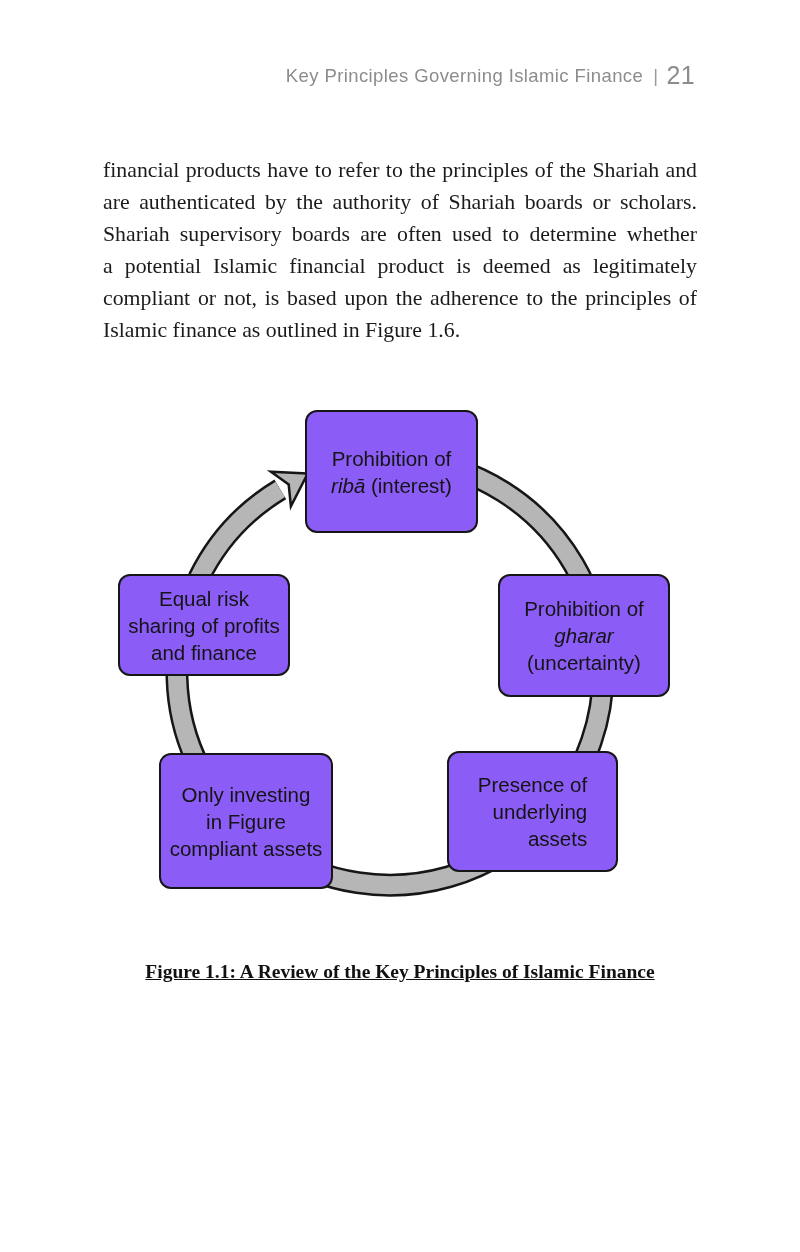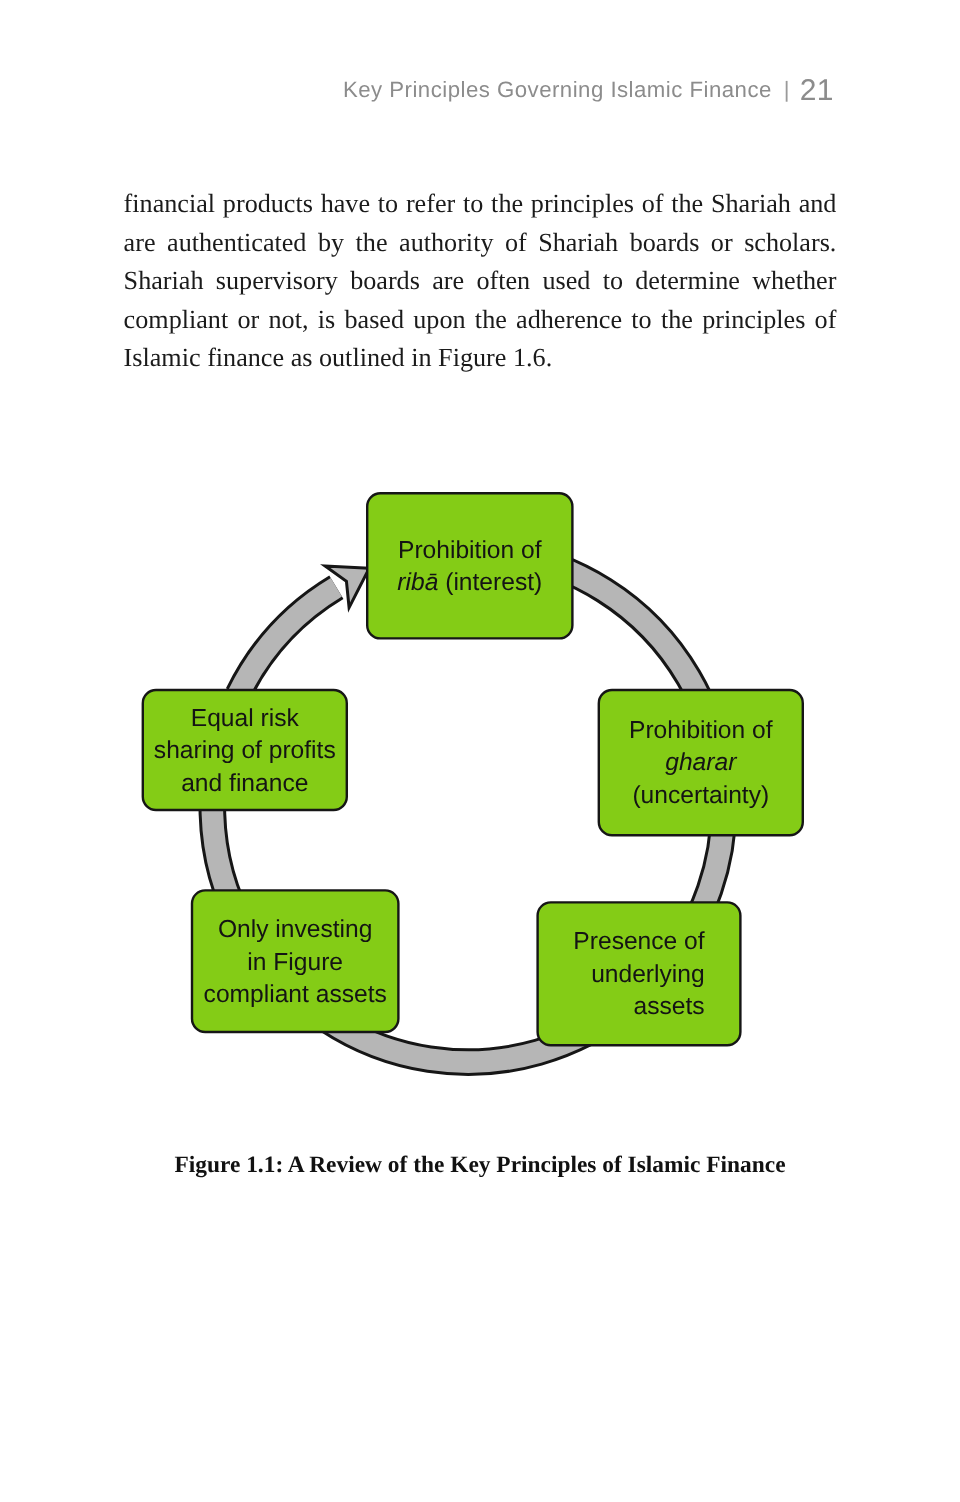--- a/index.html
+++ b/index.html
@@ -15,49 +15,50 @@
 
   
   .bodytext{position:absolute;top:110px;left:103px;width:594px;
             font-size:21.8px;line-height:32px;color:#1b1b1b;margin-top:44px;}
   .jline{text-align:justify;text-align-last:justify;}
   .jline.last{text-align-last:left;}
 
   
   .figure{position:absolute;left:0;top:395px;width:800px;height:545px;}
   .ringsvg{position:absolute;left:0;top:0;}
-  .pbox{position:absolute;box-sizing:border-box;background:#84cc16;
+  .pbox{position:absolute;box-sizing:border-box;background:#8b5cf6;
         border:2.5px solid #161616;border-radius:12px;
         display:flex;align-items:center;justify-content:center;text-align:center;
         font-family:"Liberation Sans",sans-serif;font-size:20.5px;line-height:27px;
         color:#141414;padding:2px 3px;}
   .it{font-style:italic;}
   .box-riba      {left:305px;top:15px; width:173px;height:123px;}
   .box-gharar    {left:498px;top:179px;width:172px;height:123px;}
   .box-equal     {left:118px;top:179px;width:172px;height:102px;}
-  .box-only      {left:159px;top:346px;width:174px;height:120px;}
+  .box-only      {left:159px;top:358px;width:174px;height:136px;}
   .box-presence  {left:447px;top:356px;width:171px;height:121px;text-align:right;}
 
   .caption{position:absolute;top:961px;left:0;width:800px;text-align:center;
            font-family:"Liberation Serif",serif;font-weight:bold;font-size:19.5px;
-           color:#111111;}
+           color:#111111;text-decoration:underline;}
 </style>
 </head>
 <body>
 
 <div class="page">
 
   <div class="runhead">
     <span>Key Principles Governing Islamic Finance</span><span class="sep">|</span><span class="pgnum">21</span>
   </div>
 
   <div class="bodytext">
     <div class="jline">financial products have to refer to the principles of the Shariah and</div>
     <div class="jline">are authenticated by the authority of Shariah boards or scholars.</div>
     <div class="jline">Shariah supervisory boards are often used to determine whether</div>
+    <div class="jline">a potential Islamic financial product is deemed as legitimately</div>
     <div class="jline">compliant or not, is based upon the adherence to the principles of</div>
     <div class="jline last">Islamic finance as outlined in Figure 1.6.</div>
   </div>
 
   <div class="figure">
 
     <svg class="ringsvg" width="800" height="545" viewBox="0 0 800 545">
 
       <path d="M 317.2 76.9 A 213 213 0 1 1 193.9 193.8" fill="none" stroke="#161616" stroke-width="23"></path>
       <path d="M 317.2 76.9 A 213 213 0 1 1 193.9 193.8" fill="none" stroke-width="18" stroke="#b6b6b6"></path>

